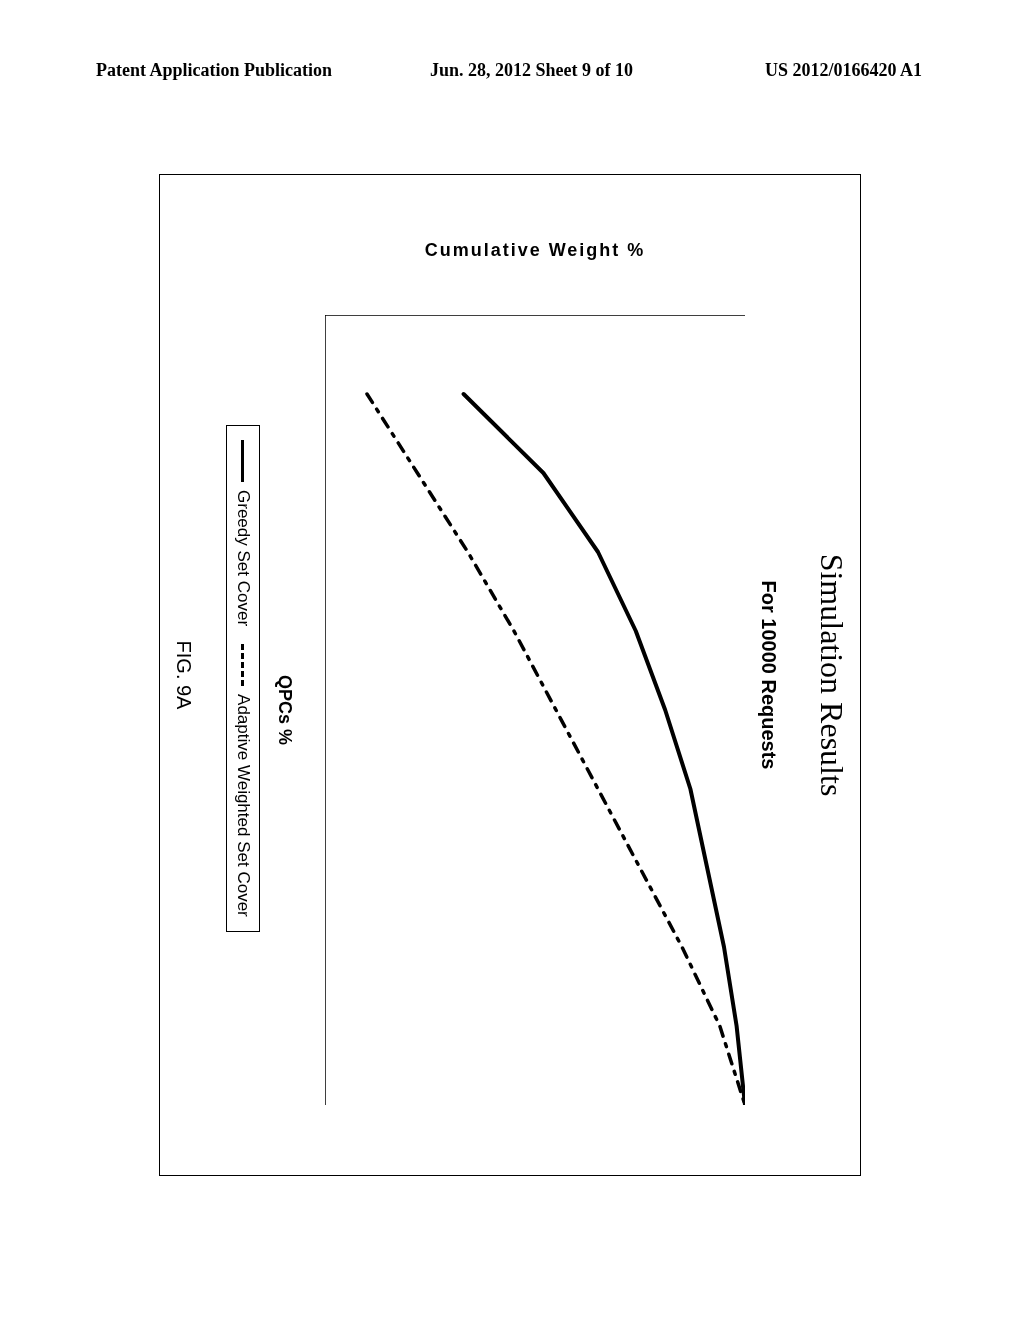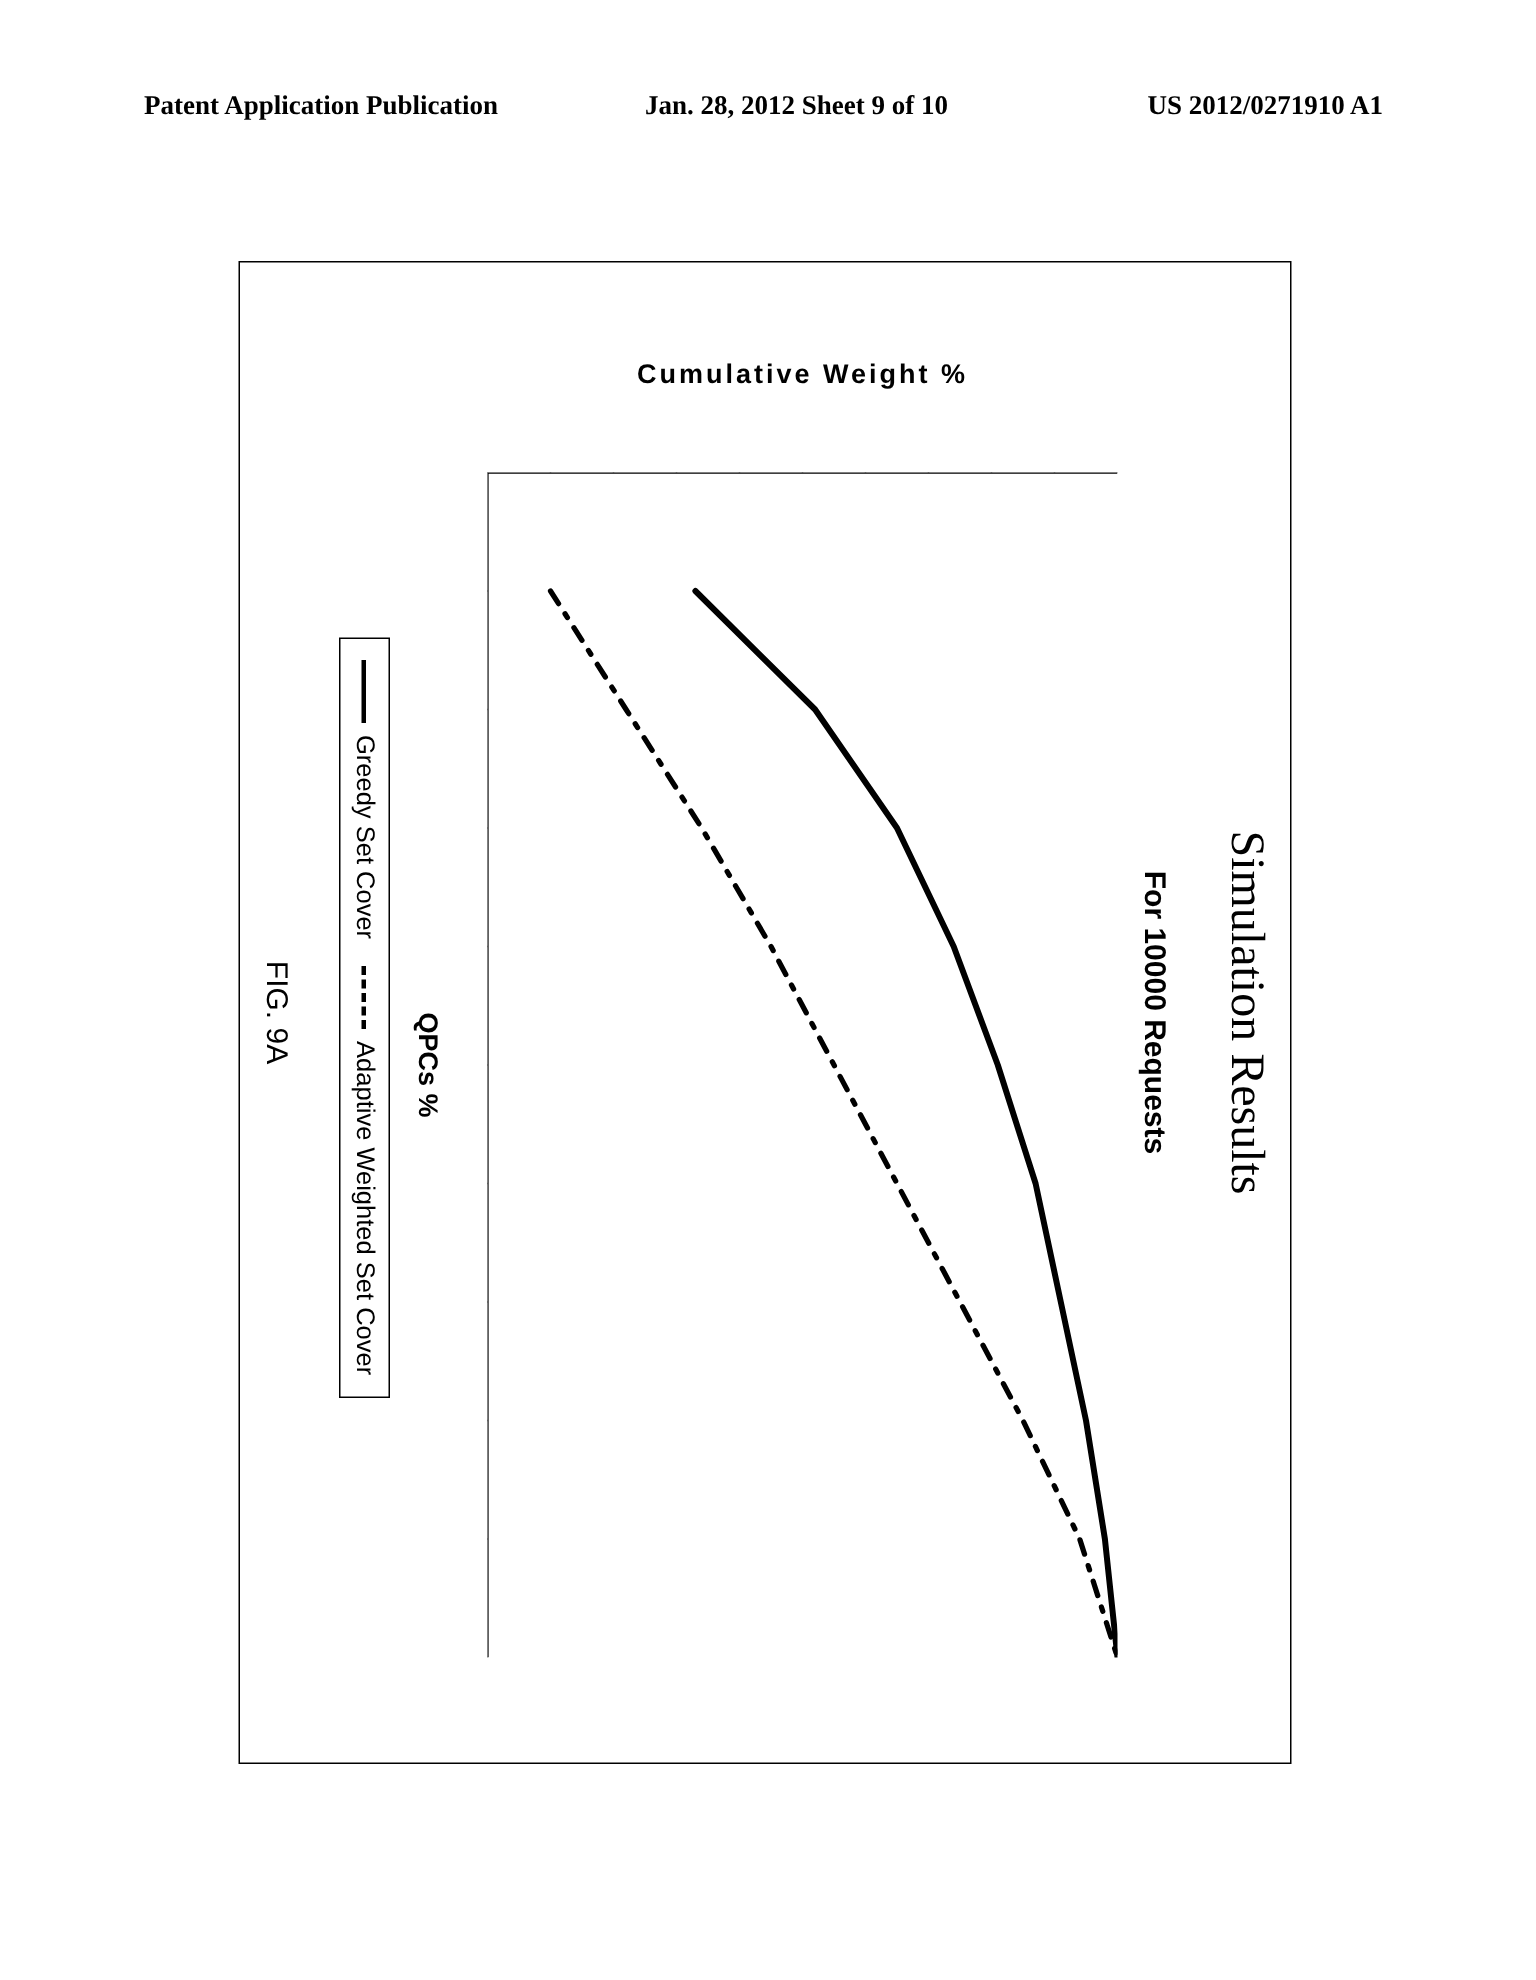--- a/index.html
+++ b/index.html
@@ -154,22 +154,22 @@
     stroke-dasharray: 10 8 3 8;
     stroke-linecap: round;
     stroke-linejoin: round;
   }
 </style>
 </head>
 <body>
 
 <div class="header">
   <span class="header-left">Patent Application Publication</span>
-  <span class="header-center">Jan. 28, 2012  Sheet 9 of 10</span>
-  <span class="header-right">US 2012/0271910 A1</span>
+  <span class="header-center">Jun. 28, 2012  Sheet 9 of 10</span>
+  <span class="header-right">US 2012/0166420 A1</span>
 </div>
 
 <div class="figure-area">
   <div class="chart-rot">
 
     <div class="sim-title">Simulation Results</div>
     <div class="sub-title">For 10000 Requests</div>
 
     <div class="ylabel-wrap">
       <div class="ylabel">Cumulative Weight %</div>

